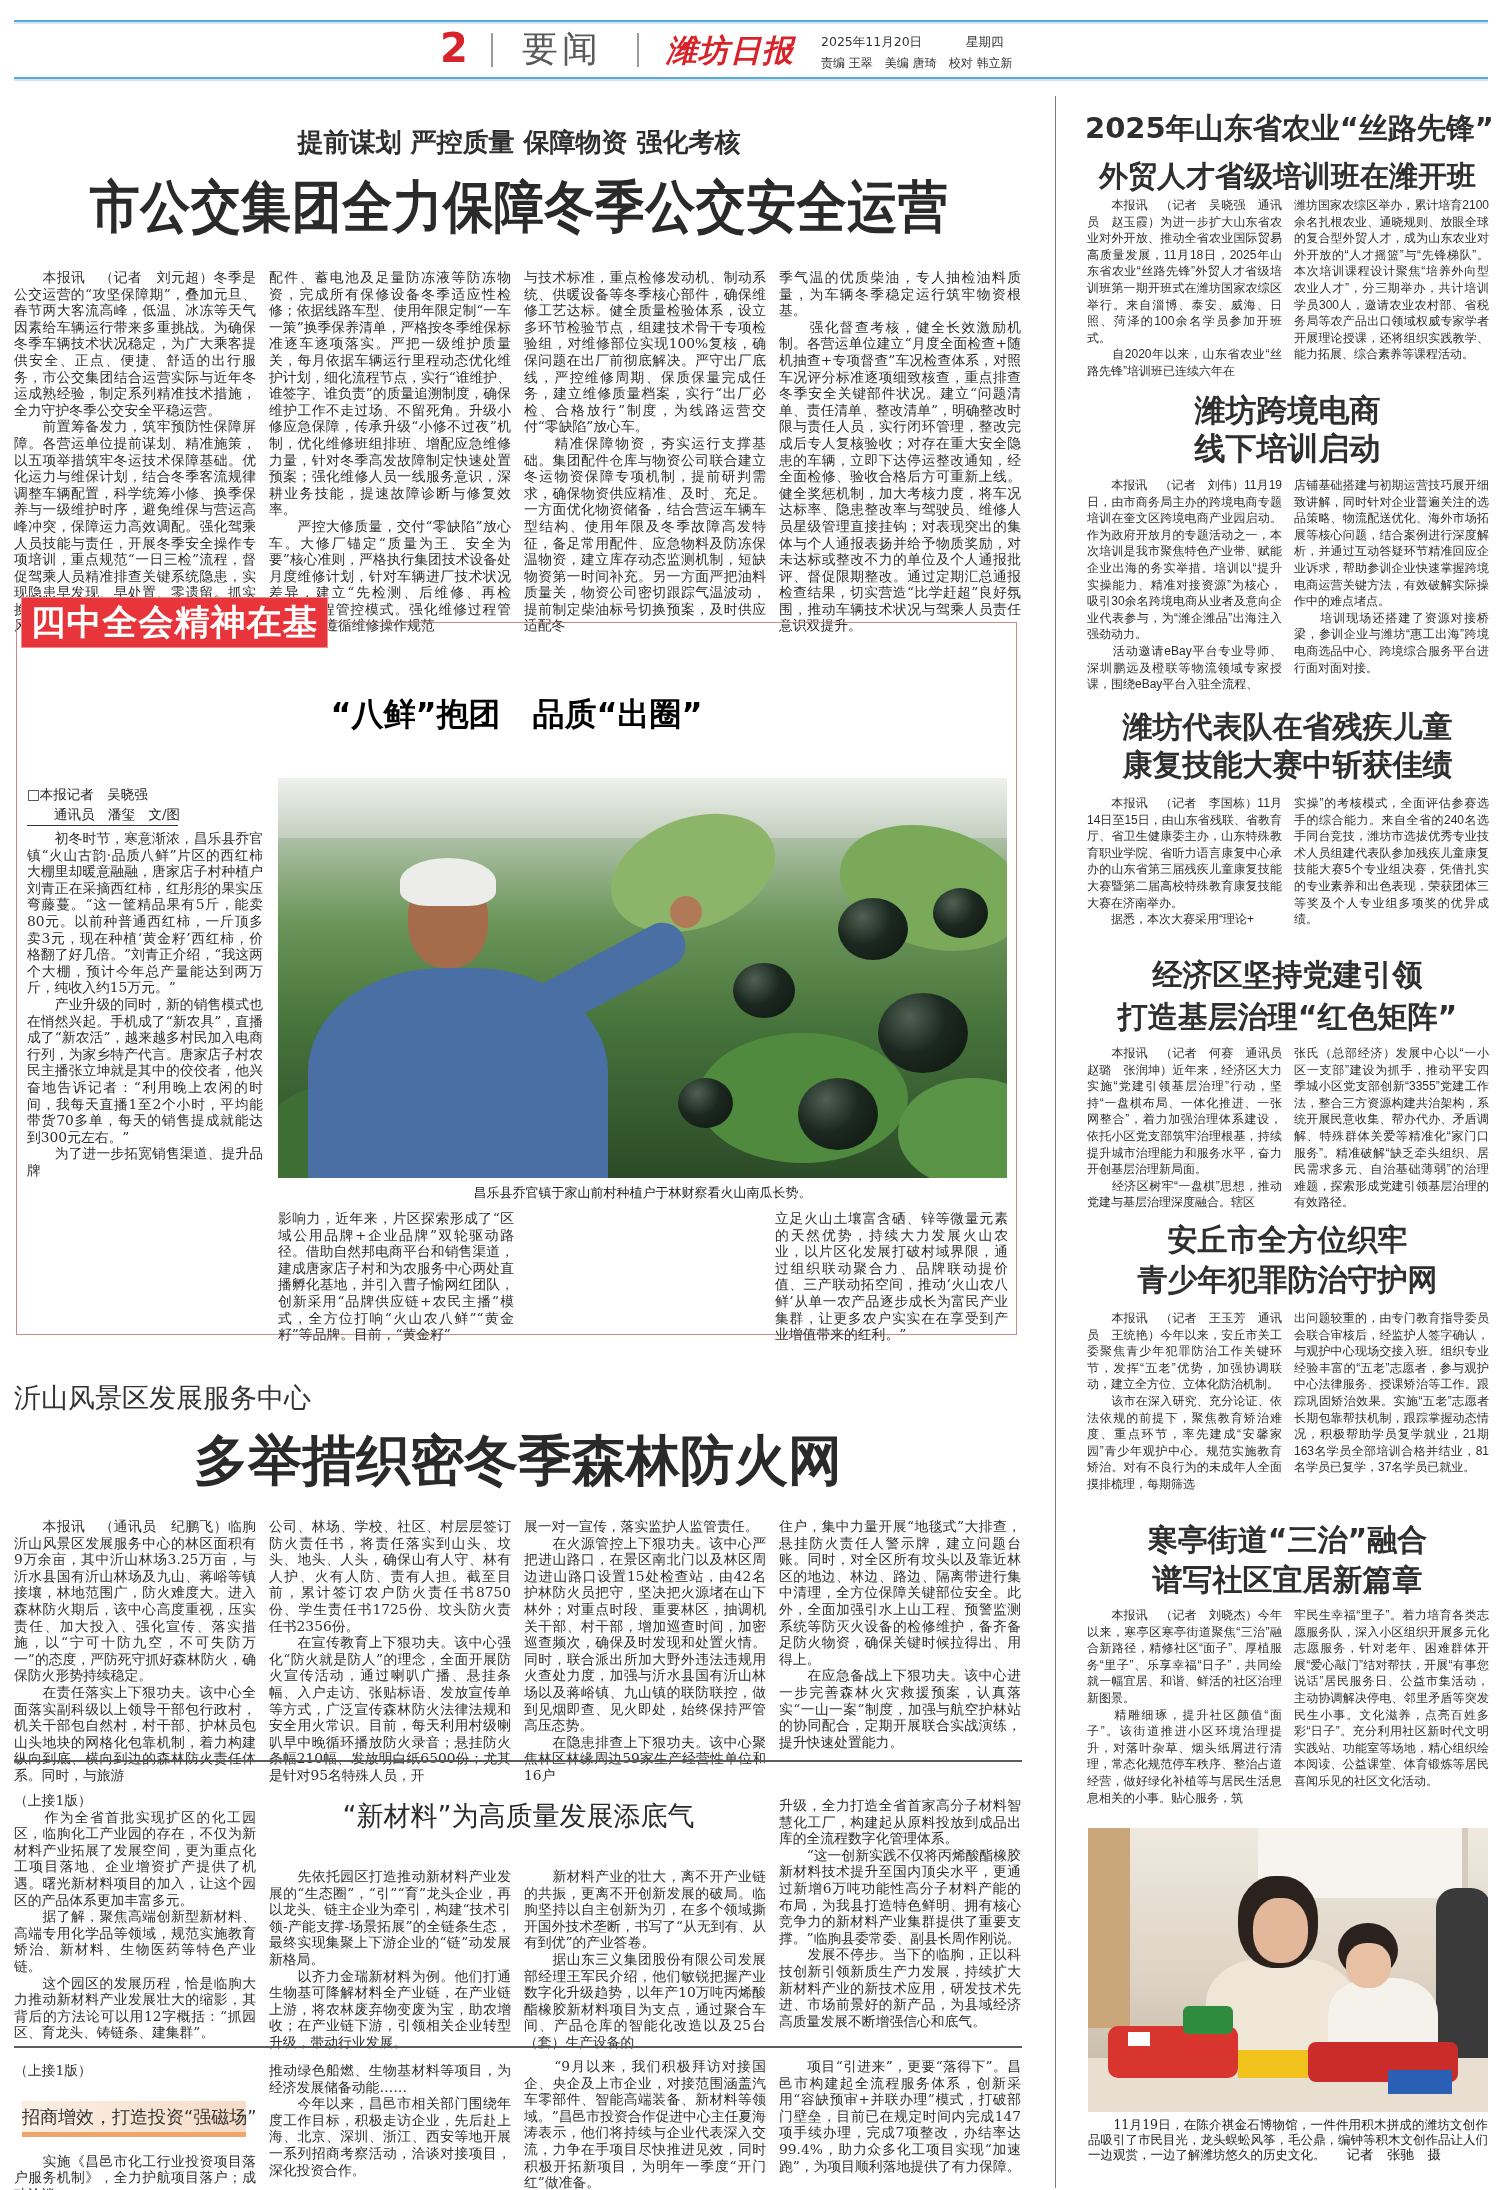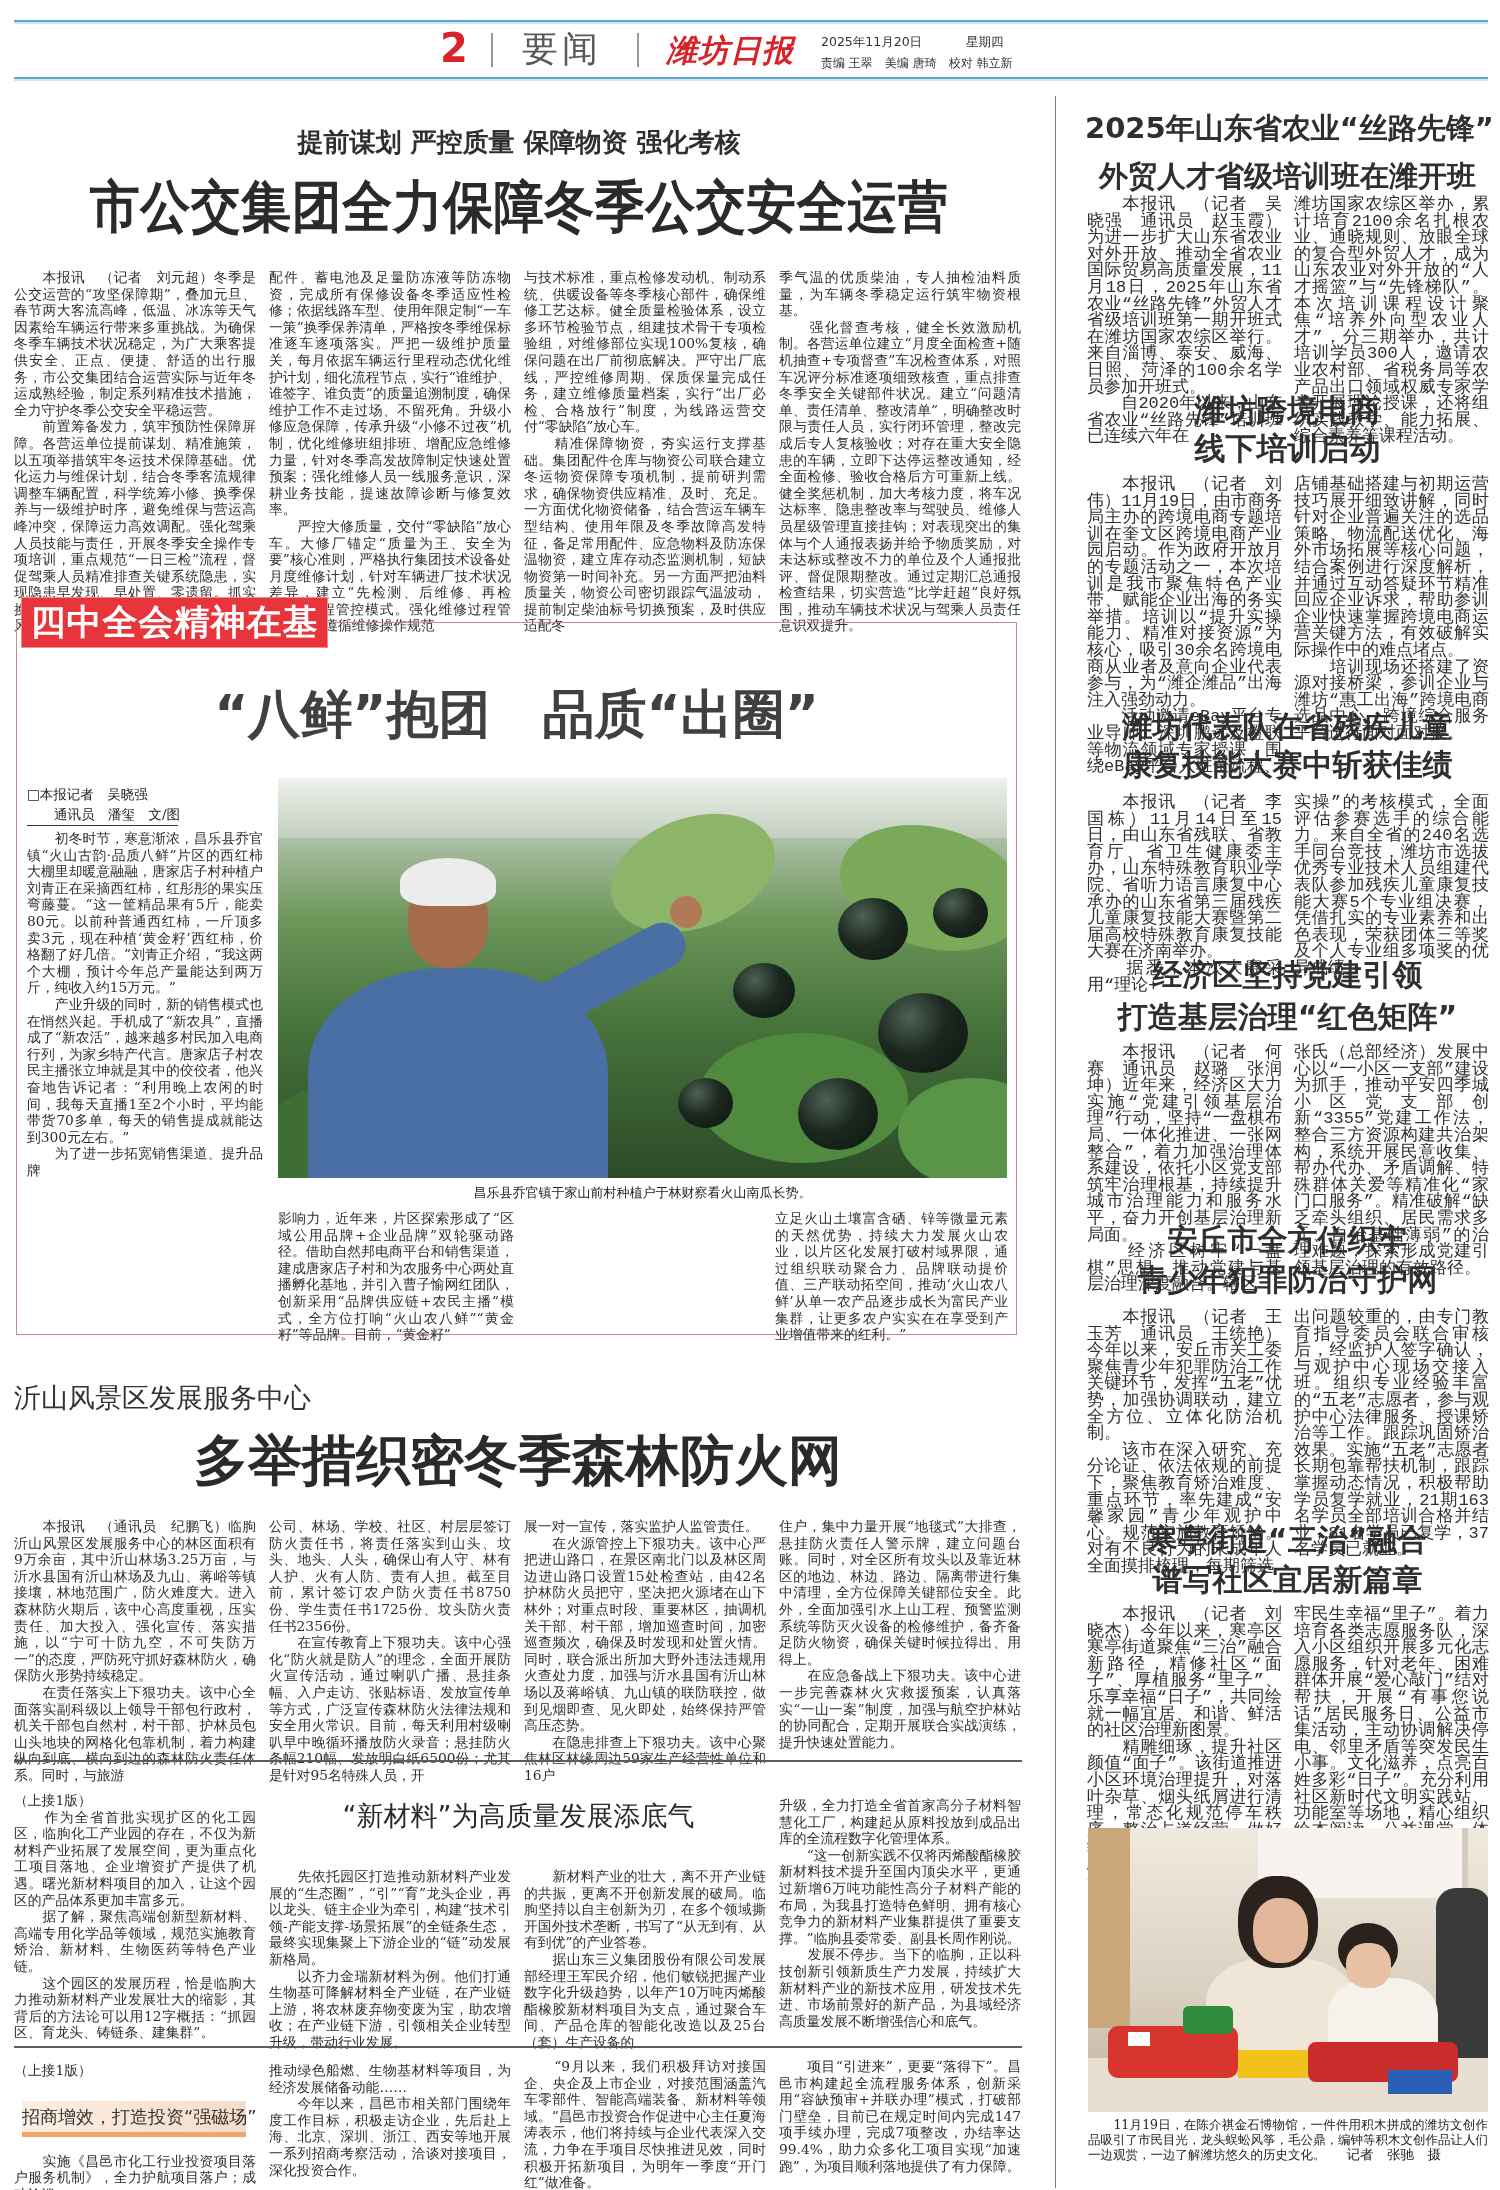--- a/index.html
+++ b/index.html
@@ -7,21 +7,21 @@
 body{width:1500px;height:2190px;overflow:hidden}
 .page{position:relative;width:1500px;height:2190px;background:#fff;font-family:"DejaVu Sans",sans-serif;color:#2a2a2a;overflow:hidden}
 .a{position:absolute}
 .col{position:absolute;font-size:13.8px;line-height:16.6px;text-align:justify;color:#2e2e2e;font-family:"DejaVu Serif",serif}
 .col p{margin:0}
 .hl{position:absolute;font-weight:bold;color:#2f2f2f;text-align:center;white-space:nowrap;font-family:"DejaVu Sans",sans-serif}
 .rule-blue{position:absolute;left:14px;width:1474px;height:4px;background:#5aa8d8;border-bottom:2px solid #cfe6f4}
 .vsep{position:absolute;width:2px;height:34px;background:#9a9a9a}
 .sidebar-title{position:absolute;left:1085px;width:405px;text-align:center;font-weight:bold;color:#2f2f2f;white-space:nowrap}
 .sidebar-title div{display:block}
-.scol{position:absolute;width:195px;font-size:17px;line-height:16.6px;text-align:justify;color:#2e2e2e;font-family:Liberation Mono, monospace}
+.scol{position:absolute;width:195px;font-size:12px;line-height:16.6px;text-align:justify;color:#2e2e2e;font-family:Liberation Sans, sans-serif}
 .scol p{margin:0}
 .hrule{position:absolute;left:14px;width:1008px;height:2px;background:#5c5c5c}
 .photo{position:absolute;overflow:hidden}
 .shape{position:absolute}
 .pk{position:absolute;border-radius:50%;background:radial-gradient(circle at 35% 30%,#4f6152 0%,#1b2820 45%,#0d150f 100%)}
 .caption{position:absolute;font-family:"DejaVu Serif",serif;font-size:13px;color:#222}
 </style>
 </head>
 <body>
 
@@ -56,21 +56,21 @@
     </div>
   <div class="col" style="left:779px;top:269px;width:242px">
       <p>季气温的优质柴油，专人抽检油料质量，为车辆冬季稳定运行筑牢物资根基。</p>
       <p>　　强化督查考核，健全长效激励机制。各营运单位建立“月度全面检查+随机抽查+专项督查”车况检查体系，对照车况评分标准逐项细致核查，重点排查冬季安全关键部件状况。建立“问题清单、责任清单、整改清单”，明确整改时限与责任人员，实行闭环管理，整改完成后专人复核验收；对存在重大安全隐患的车辆，立即下达停运整改通知，经全面检修、验收合格后方可重新上线。健全奖惩机制，加大考核力度，将车况达标率、隐患整改率与驾驶员、维修人员星级管理直接挂钩；对表现突出的集体与个人通报表扬并给予物质奖励，对未达标或整改不力的单位及个人通报批评、督促限期整改。通过定期汇总通报检查结果，切实营造“比学赶超”良好氛围，推动车辆技术状况与驾乘人员责任意识双提升。</p>
     </div>
 
   <div class="a" style="left:16px;top:622px;width:1001px;height:713px;border:1.5px solid #c98a8c"></div>
   <div class="a" style="left:21px;top:597px;width:307px;height:51px;background:#e8353b;border:1px solid #f08a8d;z-index:2">
     <div style="color:#fff;font-weight:bold;font-size:35px;line-height:49px;text-align:center;letter-spacing:1px">四中全会精神在基层</div>
   </div>
-  <div class="hl" style="left:16px;top:686px;width:1001px;font-size:52px;line-height:56px;color:#404040">“八鲜”抱团　品质“出圈”</div>
+  <div class="hl" style="left:16px;top:686px;width:1001px;font-size:32px;line-height:56px;color:#000000">“八鲜”抱团　品质“出圈”</div>
 
   <div class="a" style="left:27px;top:784px;width:151px;font-size:13.5px;line-height:20px;font-family:'DejaVu Serif',serif;color:#222">
     <div style="white-space:nowrap">□本报记者　吴晓强</div>
     <div style="white-space:nowrap;padding-left:27px;border-bottom:1.5px solid #333;padding-bottom:1px">通讯员　潘玺　文/图</div>
   </div>
   <div class="col" style="left:27px;top:830px;width:236px">
       <p>　　初冬时节，寒意渐浓，昌乐县乔官镇“火山古韵·品质八鲜”片区的西红柿大棚里却暖意融融，唐家店子村种植户刘青正在采摘西红柿，红彤彤的果实压弯藤蔓。“这一筐精品果有5斤，能卖80元。以前种普通西红柿，一斤顶多卖3元，现在种植‘黄金籽’西红柿，价格翻了好几倍。”刘青正介绍，“我这两个大棚，预计今年总产量能达到两万斤，纯收入约15万元。”</p>
       <p>　　产业升级的同时，新的销售模式也在悄然兴起。手机成了“新农具”，直播成了“新农活”，越来越多村民加入电商行列，为家乡特产代言。唐家店子村农民主播张立坤就是其中的佼佼者，他兴奋地告诉记者：“利用晚上农闲的时间，我每天直播1至2个小时，平均能带货70多单，每天的销售提成就能达到300元左右。”</p>
       <p>　　为了进一步拓宽销售渠道、提升品牌</p>
     </div>

